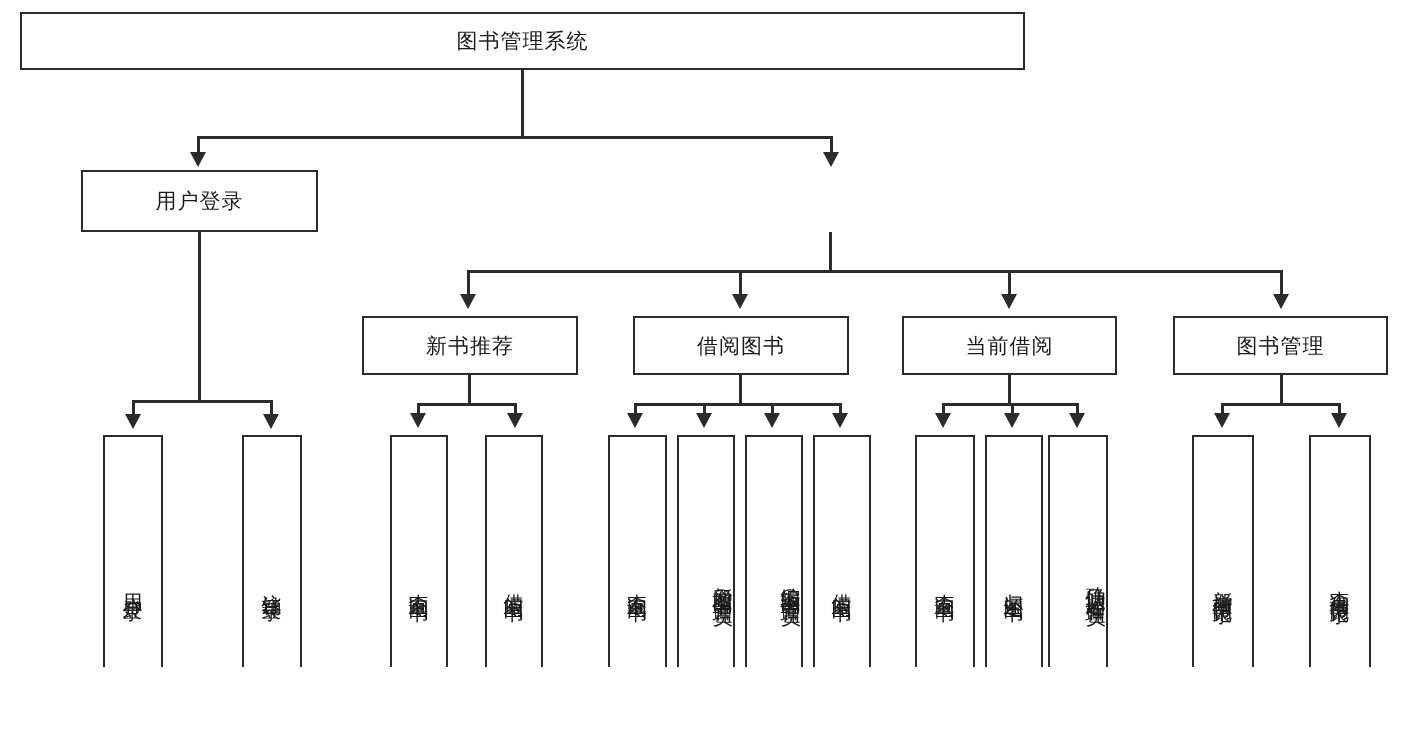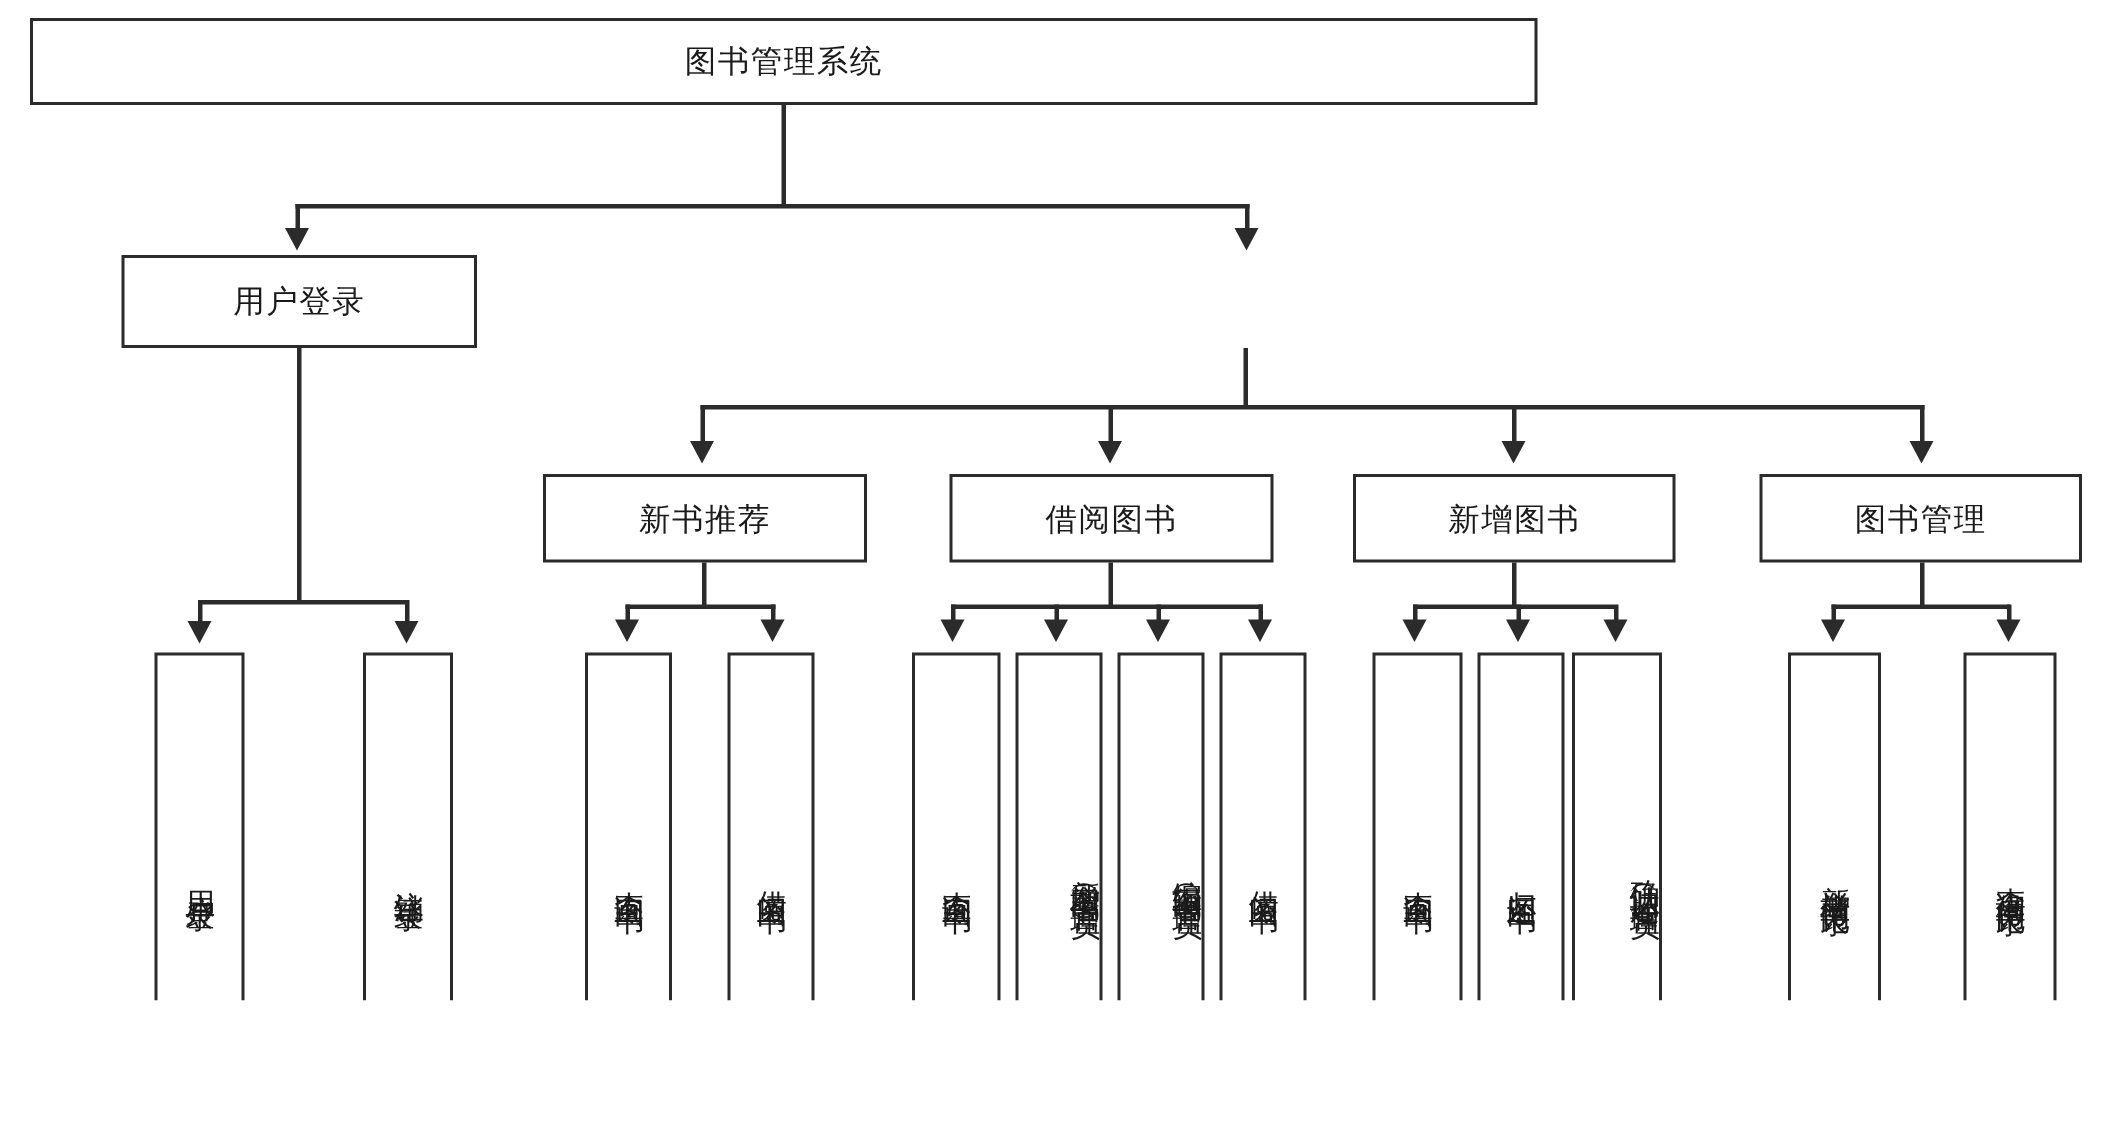--- a/index.html
+++ b/index.html
@@ -115,21 +115,21 @@
   <div class="edge v" style="left:1280px; top:270px; height:28px;"></div>
   <div class="arrow" style="left:1273px; top:294px;"></div>
 
   <div class="node horiz" style="left:362px; top:316px; width:216px; height:59px;">
     <span class="lbl">新书推荐</span>
   </div>
   <div class="node horiz" style="left:633px; top:316px; width:216px; height:59px;">
     <span class="lbl">借阅图书</span>
   </div>
   <div class="node horiz" style="left:902px; top:316px; width:215px; height:59px;">
-    <span class="lbl">新增图书</span>
+    <span class="lbl">当前借阅</span>
   </div>
   <div class="node horiz" style="left:1173px; top:316px; width:215px; height:59px;">
     <span class="lbl">图书管理</span>
   </div>
 
   <div class="edge v" style="left:468px; top:375px; height:30px;"></div>
   <div class="edge h" style="left:417px; top:403px; width:100px;"></div>
   <div class="edge v" style="left:417px; top:403px; height:14px;"></div>
   <div class="arrow" style="left:410px; top:413px;"></div>
   <div class="edge v" style="left:514px; top:403px; height:14px;"></div>

